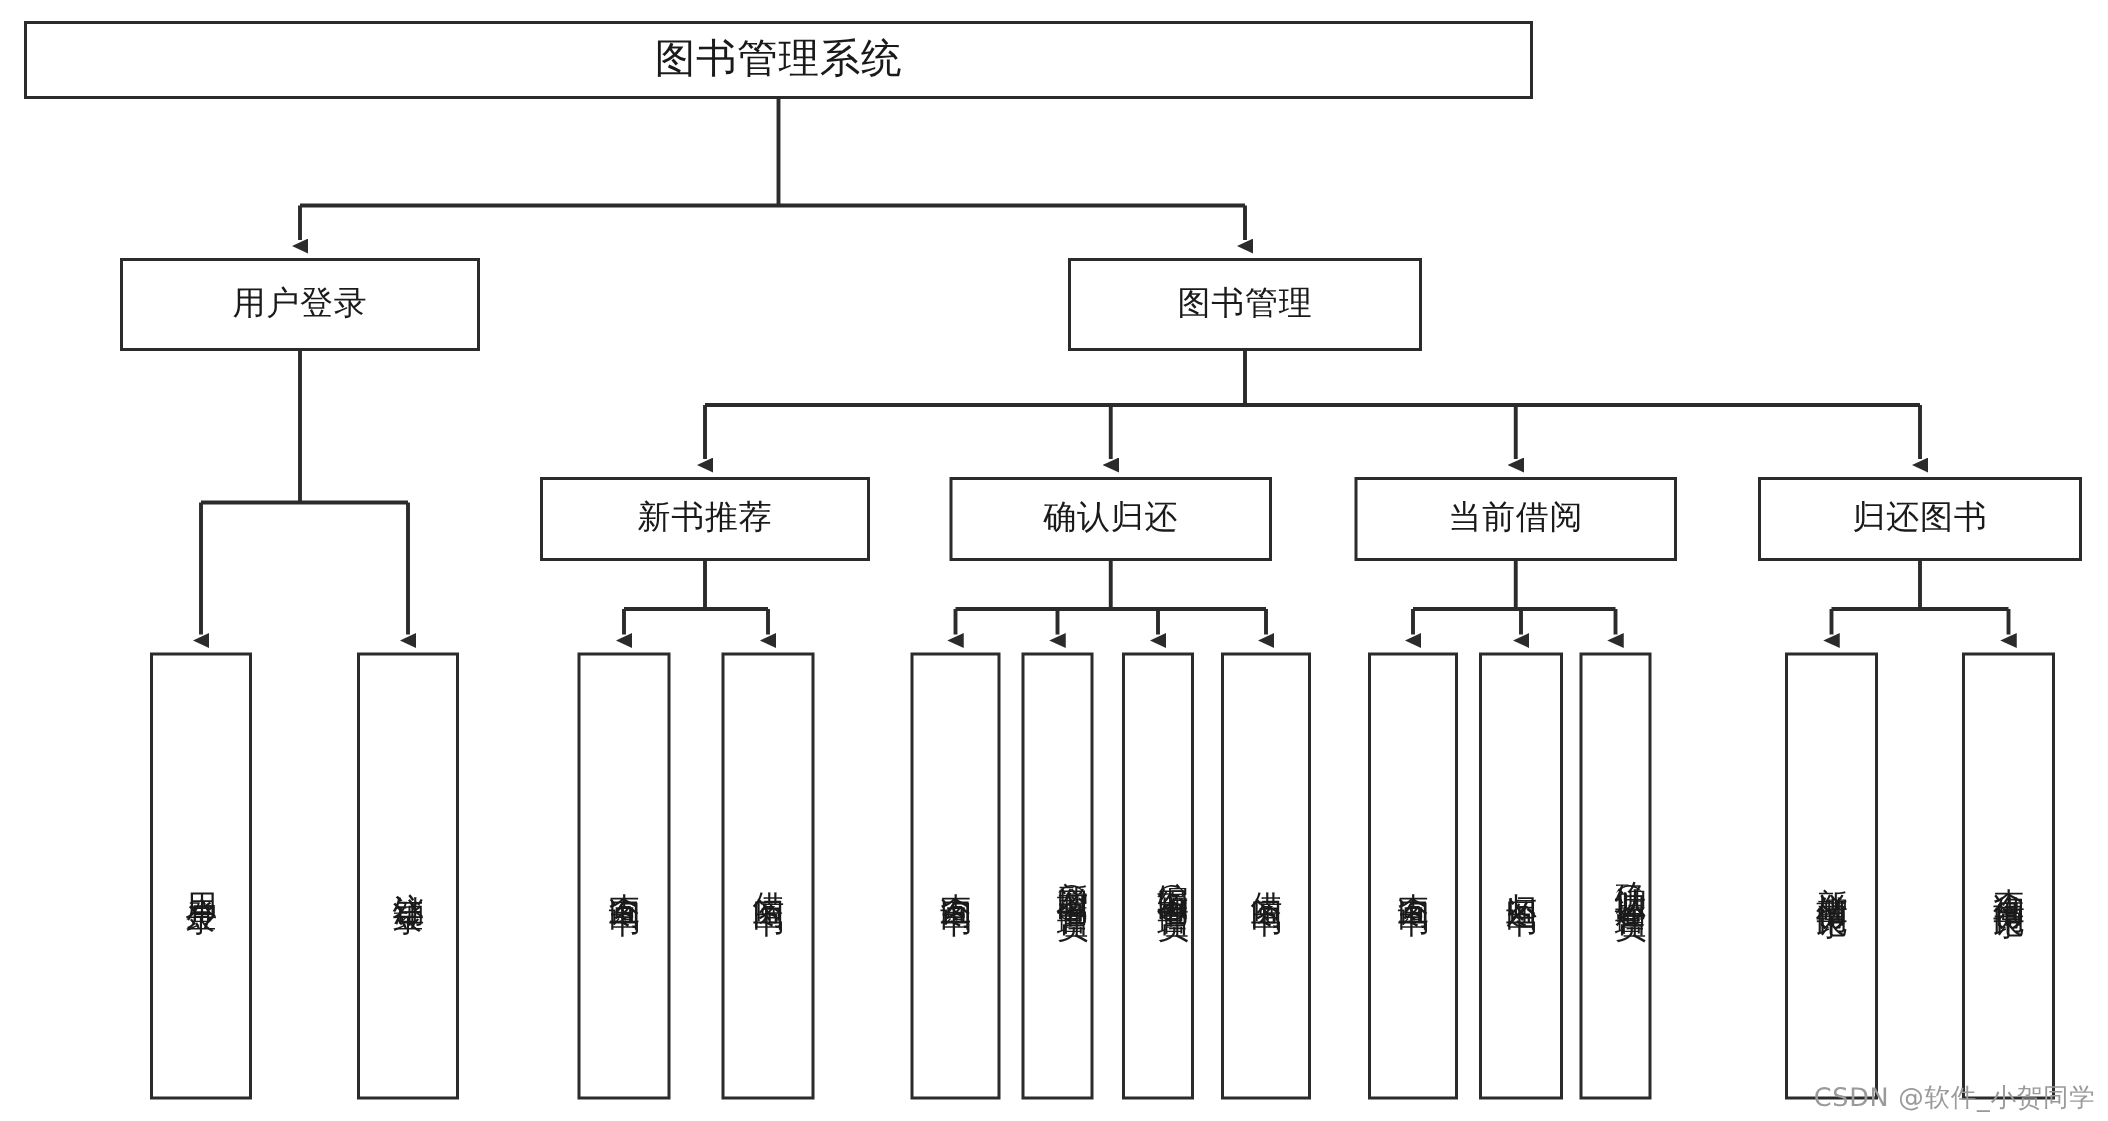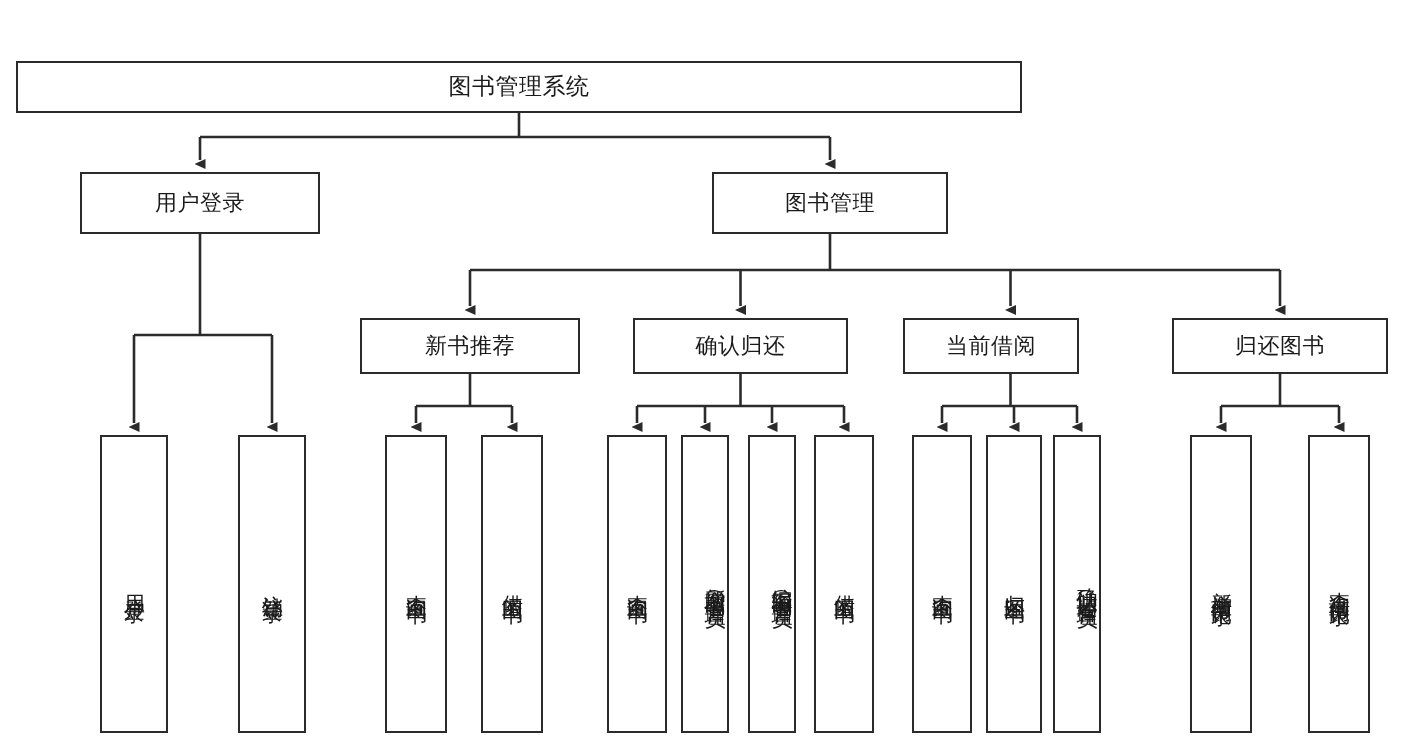--- a/index.html
+++ b/index.html
@@ -33,22 +33,21 @@
     background: #ffffff;
     display: flex;
     align-items: center;
     justify-content: center;
     color: #1a1a1a;
     font-size: 22px;
     line-height: 1.18;
     letter-spacing: 0.5px;
   }
   .node.root {
-    font-size: 23px;
-    margin-top: 47px;
+    font-size: 27px;
   }
   .node.leaf {
     writing-mode: vertical-rl;
     text-orientation: upright;
     letter-spacing: 3px;
     font-size: 21px;
     padding: 6px 0;
   }
   .node.leaf.align-start {
     align-items: flex-start;
@@ -130,21 +129,21 @@
         <span class="node-label">图书管理</span>
       </div>
     </div>
   <div id="level2-layer">
       <div class="node" style="left: 360px; top: 318px; width: 220px; height: 56px;">
         <span class="node-label">新书推荐</span>
       </div>
       <div class="node" style="left: 633px; top: 318px; width: 215px; height: 56px;">
         <span class="node-label">确认归还</span>
       </div>
-      <div class="node" style="left: 903px; top: 318px; width: 176px; height: 56px;">
+      <div class="node" style="left: 903px; top: 318px; width: 215px; height: 56px;">
         <span class="node-label">当前借阅</span>
       </div>
       <div class="node" style="left: 1172px; top: 318px; width: 216px; height: 56px;">
         <span class="node-label">归还图书</span>
       </div>
     </div>
   <div id="leaf-layer">
       <div class="node leaf" style="left: 100px; top: 435px; width: 68px; height: 298px;">
         <span class="node-label">用户登录</span>
       </div>
@@ -179,13 +178,14 @@
         <span class="node-label">确认归还（管理员）</span>
       </div>
       <div class="node leaf" style="left: 1190px; top: 435px; width: 62px; height: 298px;">
         <span class="node-label">新增借阅记录</span>
       </div>
       <div class="node leaf" style="left: 1308px; top: 435px; width: 62px; height: 298px;">
         <span class="node-label">查询借阅记录</span>
       </div>
     </div>
 
+  <div id="watermark">CSDN @软件_小贺同学</div>
 </div>
 
 </body></html>

